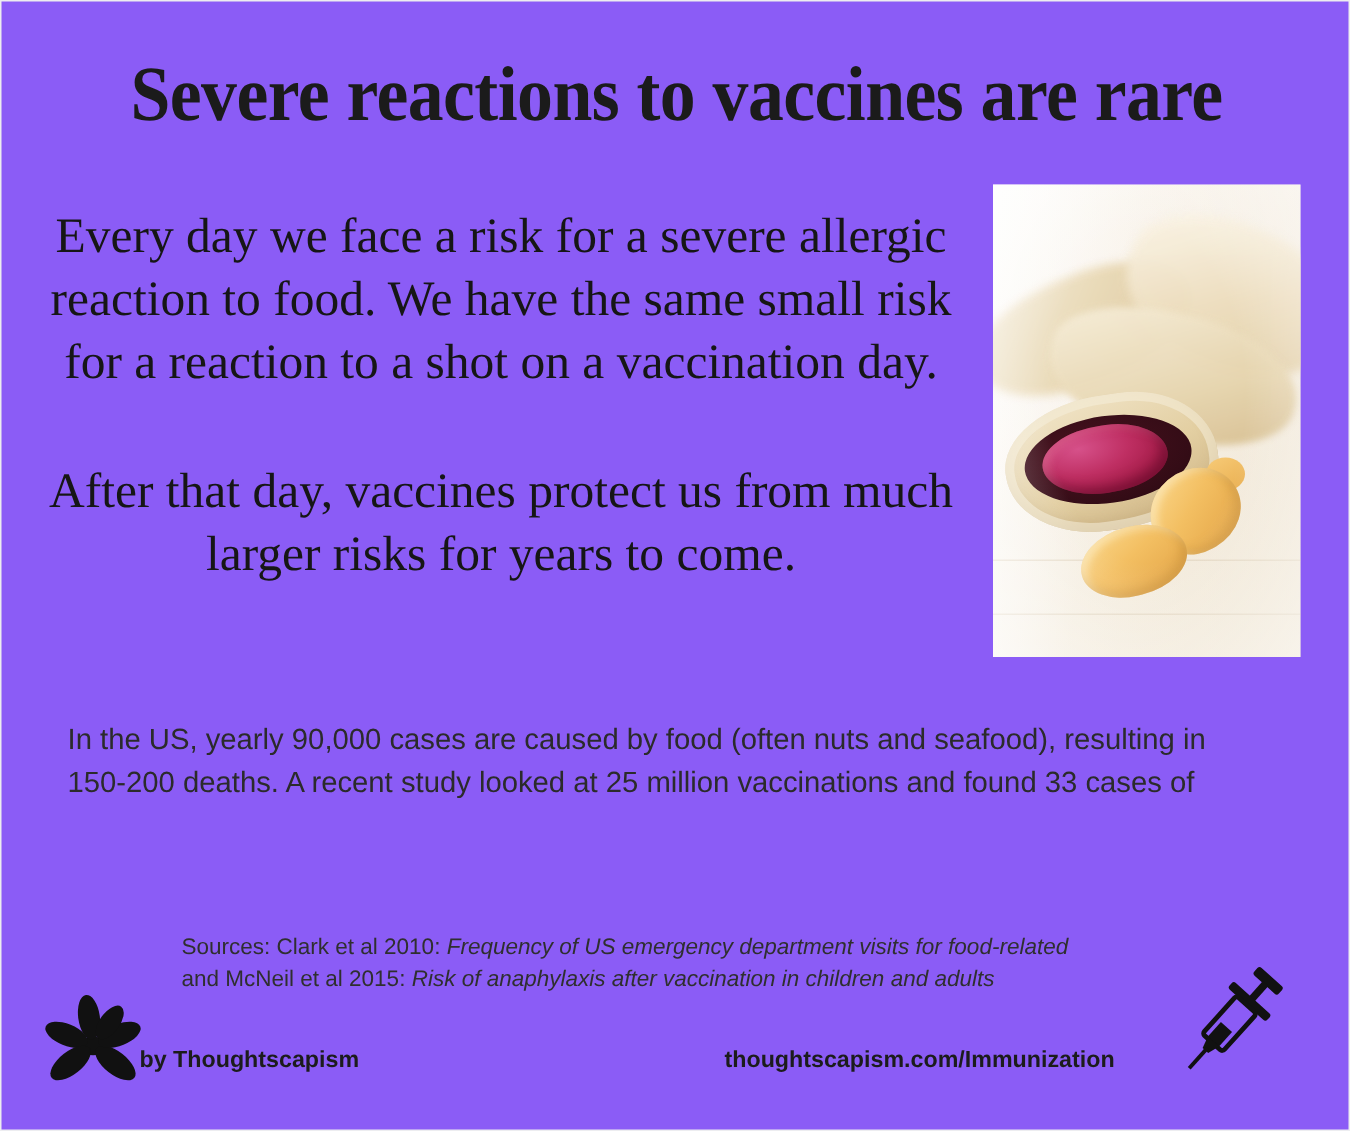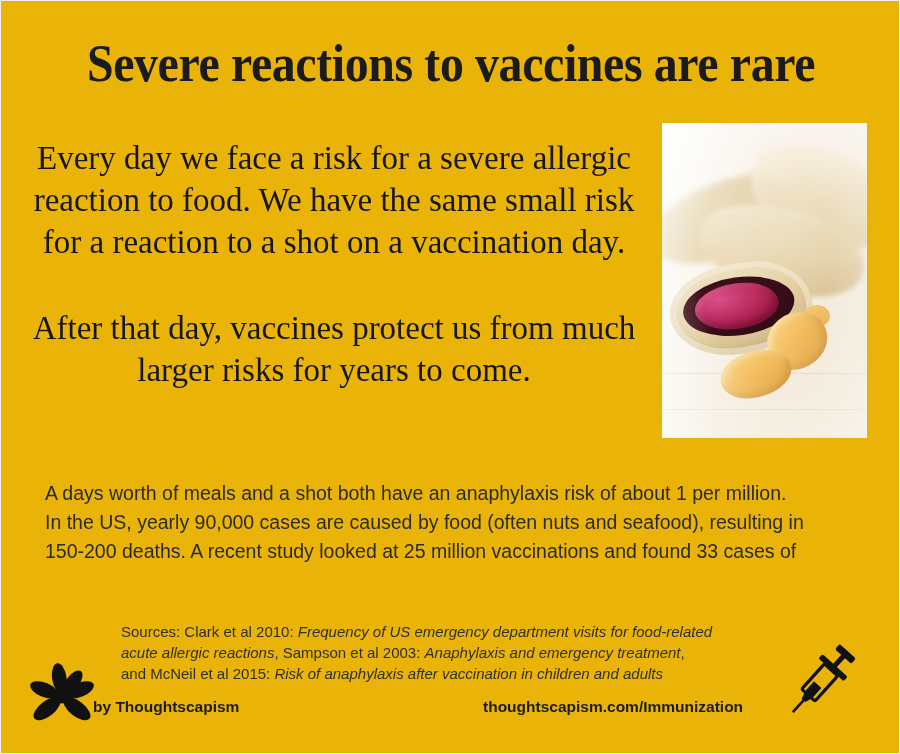--- a/index.html
+++ b/index.html
@@ -7,21 +7,21 @@
     padding: 0;
     background: #ffffff;
   }
   body {
     font-family: "Liberation Sans", sans-serif;
   }
   .poster {
     position: relative;
     width: 900px;
     height: 754px;
-    background: #eab308;
+    background: #8b5cf6;
     box-sizing: border-box;
     border: 1px solid #ededf0;
     overflow: hidden;
   }
 
   
   .title {
     position: absolute;
     top: 34px;
     left: 0;
@@ -238,28 +238,26 @@
       <div class="kernel"></div>
       <div class="rim"></div>
     </div>
     <div class="kernel-nub"></div>
     <div class="kernel-half a"></div>
     <div class="kernel-half b"></div>
     <div class="vignette"></div>
   </div>
 
   <div class="body-copy">
-    <span class="ln">A days worth of meals and a shot both have an anaphylaxis risk of about 1 per million.</span>
     <span class="ln">In the US, yearly 90,000 cases are caused by food (often nuts and seafood), resulting in</span>
     <span class="ln">150-200 deaths. A recent study looked at 25 million vaccinations and found 33 cases of</span>
   </div>
 
   <div class="sources">
     <span class="ln"><span>Sources: Clark et al 2010: </span><i>Frequency of US emergency department visits for food-related</i></span>
-    <span class="ln"><i>acute allergic reactions</i><span>, Sampson et al 2003: </span><i>Anaphylaxis and emergency treatment</i><span>,</span></span>
     <span class="ln"><span>and McNeil et al 2015: </span><i>Risk of anaphylaxis after vaccination in children and adults</i></span>
   </div>
 
   <div class="footer-logo">
     <svg viewBox="0 0 70 68" width="70" height="68" aria-hidden="true">
       <g fill="#111111">
         <ellipse cx="35" cy="34" rx="6.5" ry="6.5"></ellipse>
         <g>
           <ellipse cx="35" cy="15" rx="7.2" ry="15" transform="rotate(-8 35 34)"></ellipse>
           <ellipse cx="35" cy="15" rx="7.2" ry="15" transform="rotate(-68 35 34)"></ellipse>

